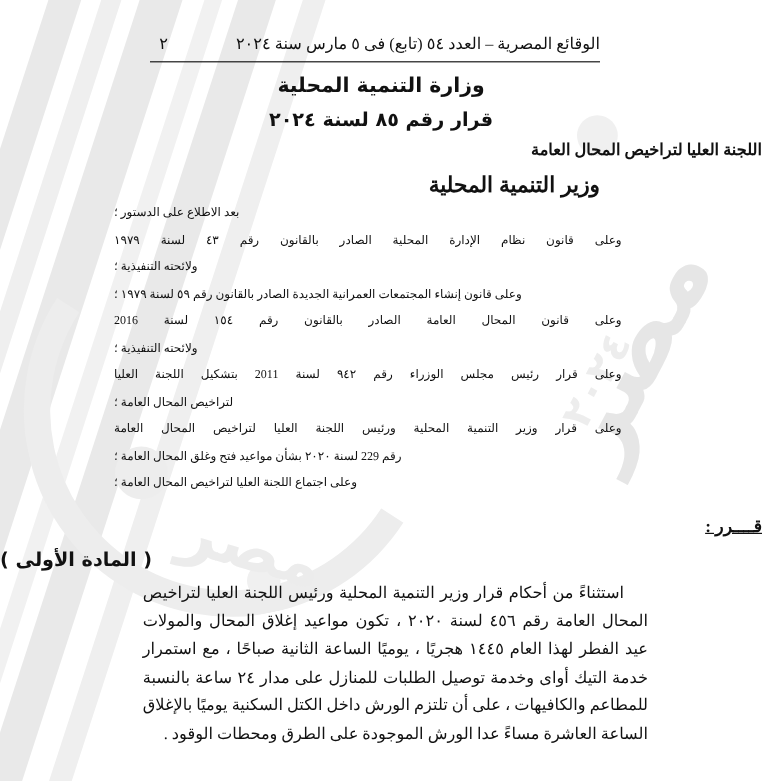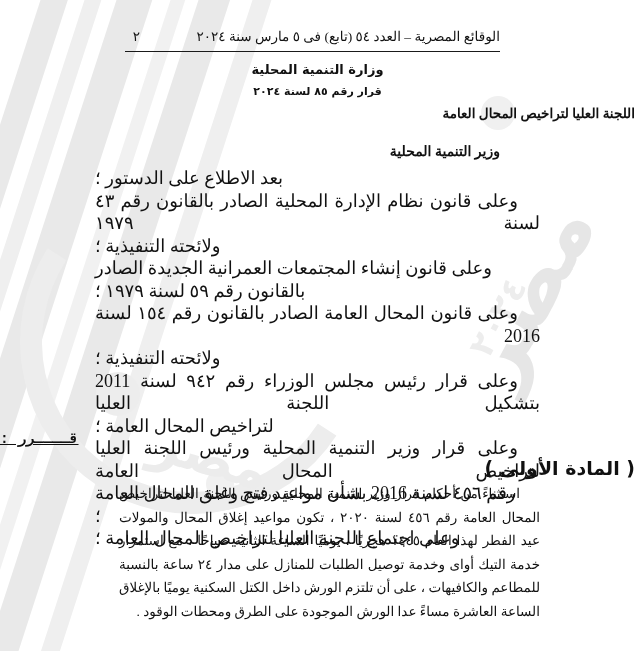--- a/index.html
+++ b/index.html
@@ -131,88 +131,88 @@
   .title-block {
     position: absolute;
     top: 62px;
     left: 0;
     right: 0;
     text-align: center;
   }
   .ministry {
     font-family: "DejaVu Sans", "Liberation Sans", sans-serif;
     font-weight: bold;
-    font-size: 13px;
+    font-size: 17px;
     letter-spacing: 0;
     margin: 0 0 8px 0;
   }
   .decree-no {
     font-family: "DejaVu Sans", "Liberation Sans", sans-serif;
     font-weight: bold;
-    font-size: 11px;
+    font-size: 16px;
     margin: 0 0 7px 0;
   }
   .committee {
     font-family: "Liberation Serif", "DejaVu Serif", serif;
     font-weight: bold;
     font-size: 13.5px;
     margin: 0;
     text-align: right;
   }
 
   .signer {
     position: absolute;
     top: 143px;
     right: 135px;
-    font-family: Liberation Serif, serif;
-    font-weight: bold;
-    font-size: 14px;
+    font-family: Liberation Sans, sans-serif;
+    font-weight: bold;
+    font-size: 18px;
   }
 
   
   .preamble {
     position: absolute;
     top: 167px;
     right: 95px;
     left: 95px;
-    font-size: 18px;
+    font-size: 10px;
     line-height: 22.5px;
   }
   .pre-line {
     margin: 0;
     text-align: justify;
     text-align-last: justify;
   }
   .pre-line.indent { text-indent: 22px; }
   .pre-line.tail {
     text-align: left;
     text-align-last: left;
   }
 
   .resolved {
     position: absolute;
     top: 430px;
     left: 0;
     right: 0;
-    text-align: left;
-    font-family: Liberation Mono, monospace;
+    text-align: right;
+    font-family: Liberation Serif, serif;
     font-weight: bold;
     font-size: 14.5px;
   }
   .resolved .uline { text-decoration: underline; }
 
   .article-head {
     position: absolute;
     top: 457px;
     left: 0;
     right: 0;
-    text-align: right;
+    text-align: left;
     font-family: "DejaVu Sans", "Liberation Sans", sans-serif;
     font-weight: bold;
-    font-size: 19px;
+    font-size: 16px;
   }
 
   .body-text {
     position: absolute;
     top: 482px;
     right: 95px;
     left: 95px;
     font-size: 13.5px;
     line-height: 23.5px;
     margin-left: 24px;
@@ -268,21 +268,21 @@
     <div class="preamble">
       <p class="pre-line indent tail">بعد الاطلاع على الدستور ؛</p>
       <p class="pre-line indent">وعلى قانون نظام الإدارة المحلية الصادر بالقانون رقم ٤٣ لسنة ١٩٧٩</p>
       <p class="pre-line tail">ولائحته التنفيذية ؛</p>
       <p class="pre-line indent tail">وعلى قانون إنشاء المجتمعات العمرانية الجديدة الصادر بالقانون رقم ٥٩ لسنة ١٩٧٩ ؛</p>
       <p class="pre-line indent">وعلى قانون المحال العامة الصادر بالقانون رقم ١٥٤ لسنة 2016</p>
       <p class="pre-line tail">ولائحته التنفيذية ؛</p>
       <p class="pre-line indent">وعلى قرار رئيس مجلس الوزراء رقم ٩٤٢ لسنة 2011 بتشكيل اللجنة العليا</p>
       <p class="pre-line tail">لتراخيص المحال العامة ؛</p>
       <p class="pre-line indent">وعلى قرار وزير التنمية المحلية ورئيس اللجنة العليا لتراخيص المحال العامة</p>
-      <p class="pre-line indent tail">رقم ٤٥٦ لسنة 2016 بشأن مواعيد فتح وغلق المحال العامة ؛</p>
+      <p class="pre-line indent tail">رقم 229 لسنة ٢٠٢٠ بشأن مواعيد فتح وغلق المحال العامة ؛</p>
       <p class="pre-line indent tail">وعلى اجتماع اللجنة العليا لتراخيص المحال العامة ؛</p>
     </div>
 
     <div class="resolved">
       <span class="uline">قــــرر :</span>
     </div>
 
     <div class="article-head">( المادة الأولى )</div>
 
     <div class="body-text">

